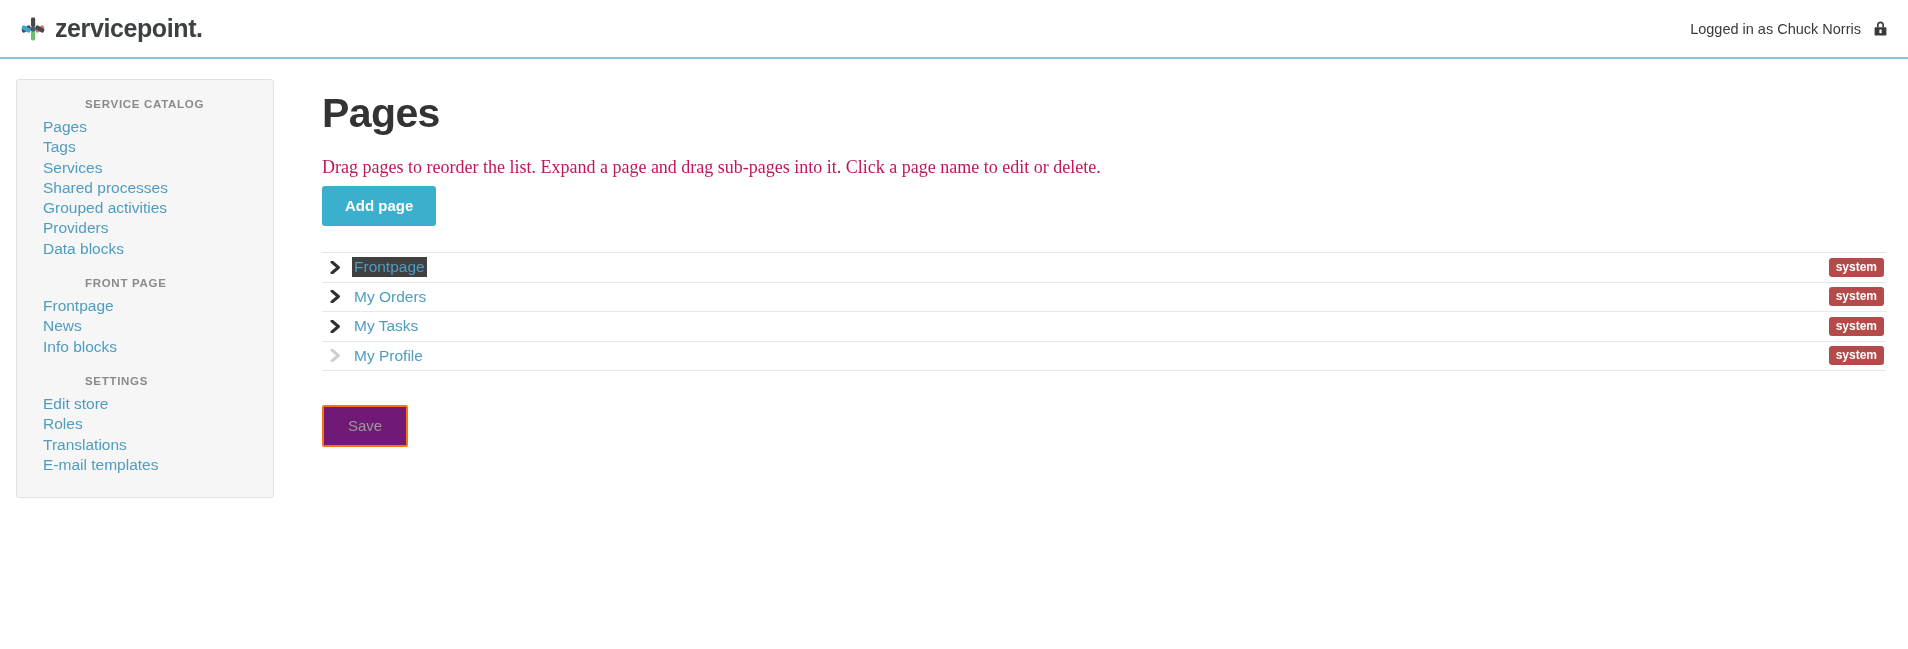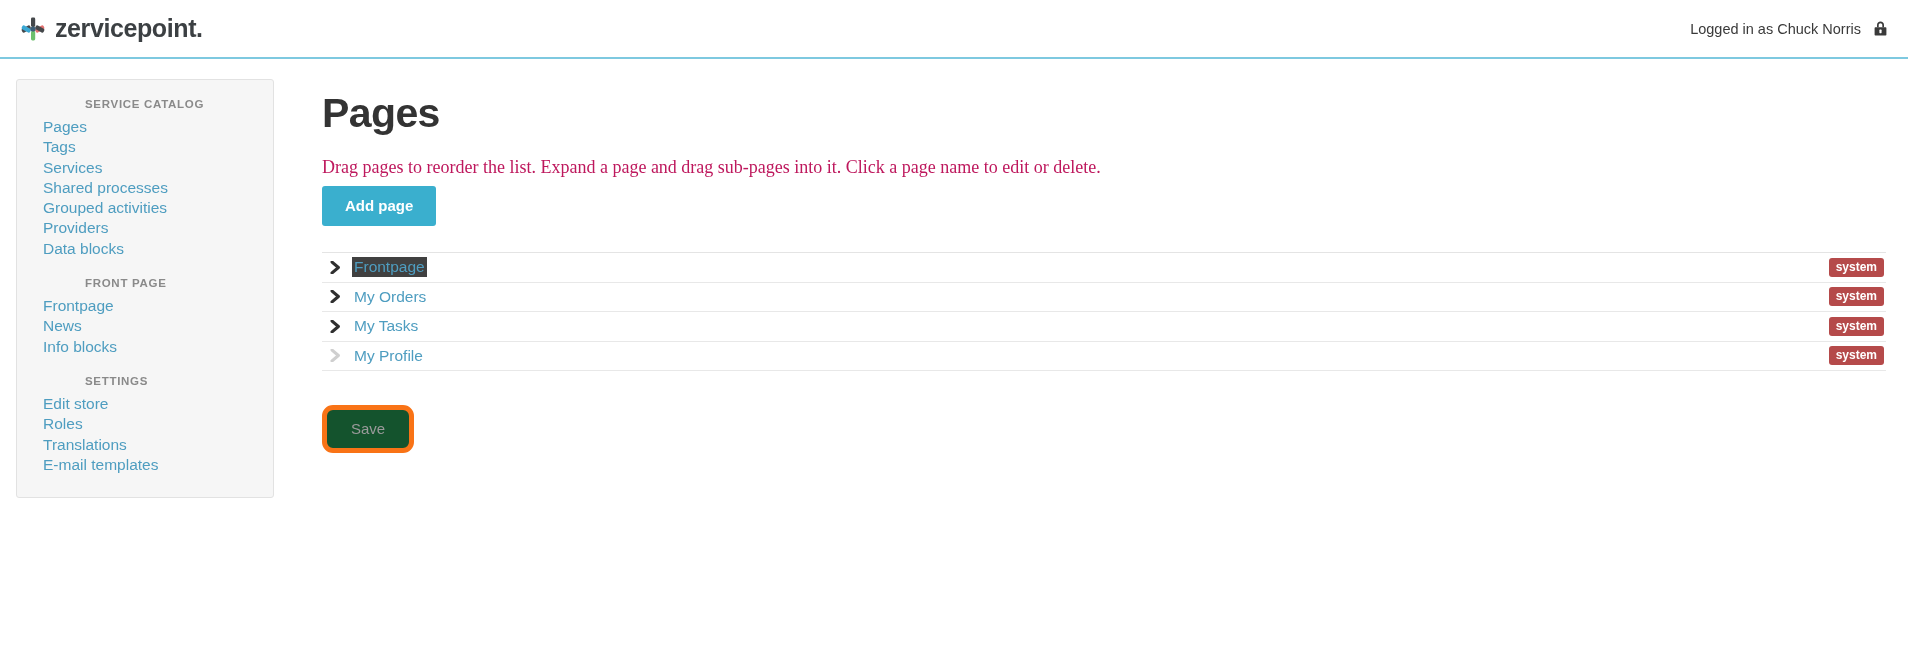--- a/index.html
+++ b/index.html
@@ -183,24 +183,24 @@
     border-radius: 3px;
     padding: 3px 7px 4px 7px;
     line-height: 1;
     margin-right: 0;
     white-space: nowrap;
   }
 
   .btn-save {
     display: inline-block;
     margin-top: 34px;
-    background: #14532d;
+    background: #701a75;
     color: #9a9a9a;
-    border: 5px solid #f97316;
-    border-radius: 11px;
+    border: 2px solid #f97316;
+    border-radius: 2px;
     font-size: 15px;
     padding: 10px 24px 11px 24px;
     cursor: pointer;
     font-family: "Liberation Sans", sans-serif;
   }
 </style>
 </head>
 <body>
 
 <div class="topbar">

